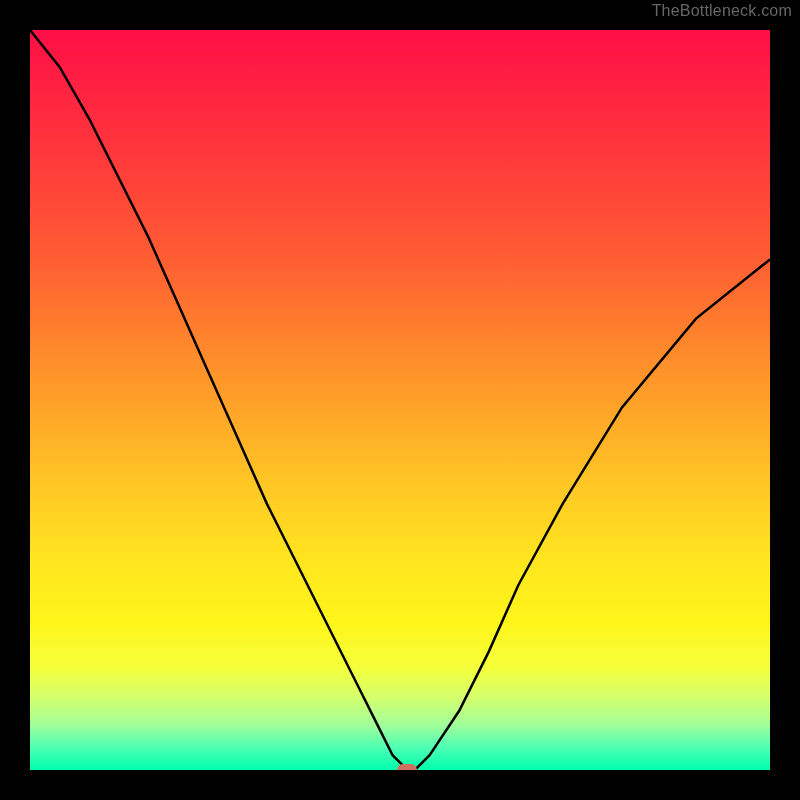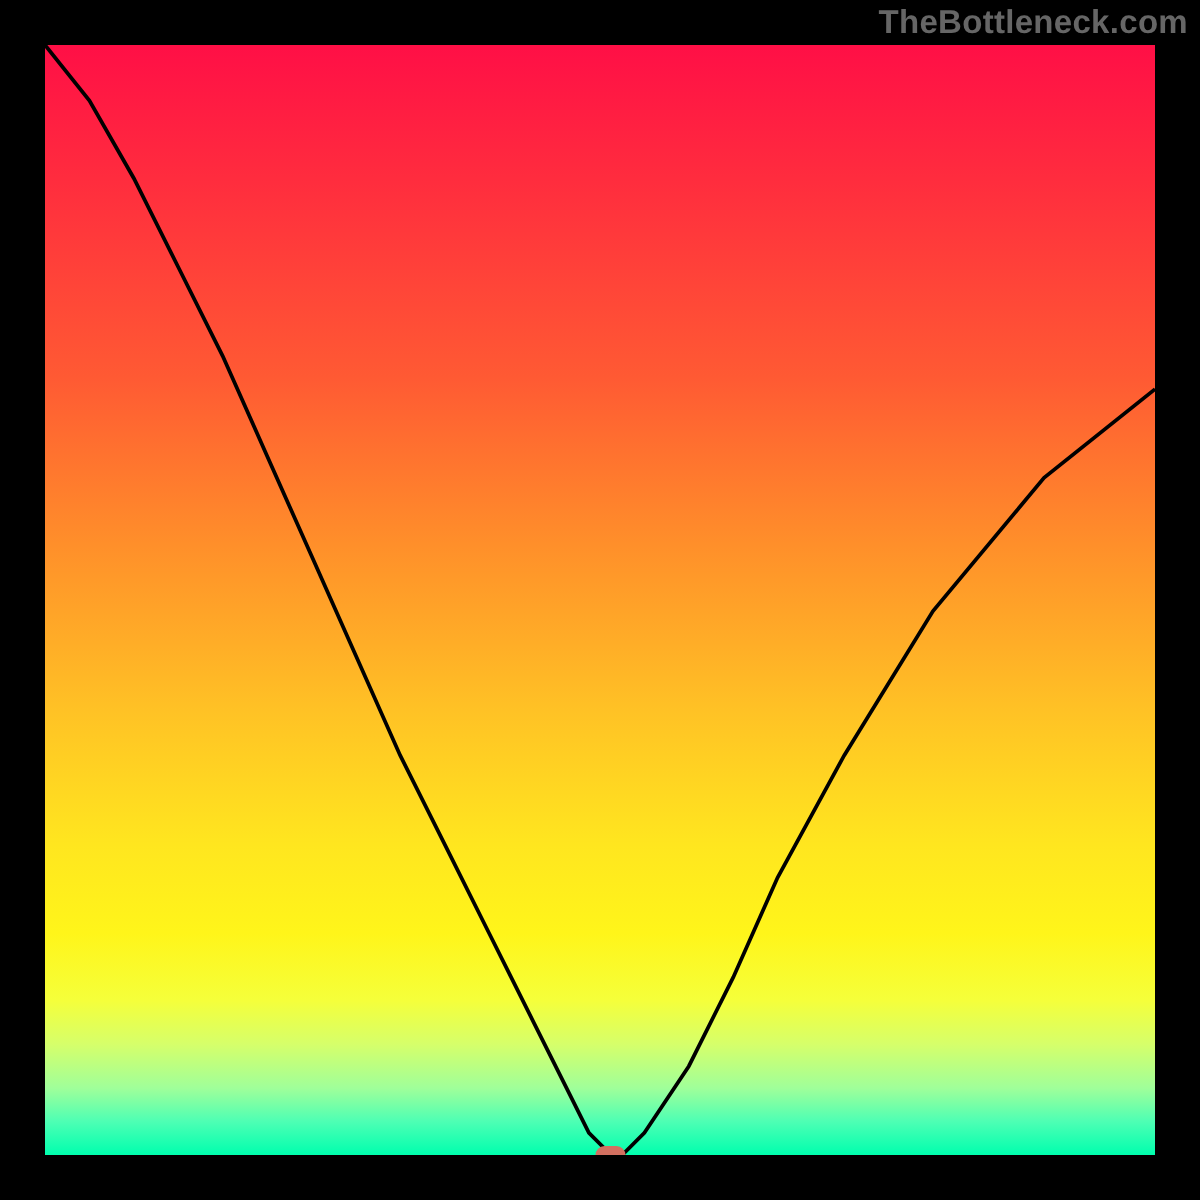--- a/index.html
+++ b/index.html
@@ -15,22 +15,22 @@
     position: relative;
     width: 800px;
     height: 800px;
     background: #000;
   }
   .watermark {
     position: absolute;
     top: 2px;
     right: 8px;
     color: #666;
-    font-size: 22px;
-    font-weight: 700;
+    font-size: 16px;
+    font-weight: 400;
     letter-spacing: 0.2px;
     z-index: 3;
     margin-left: 12px;
   }
   .plot {
     position: absolute;
     left: 30px;
     top: 30px;
     width: 740px;
     height: 740px;

